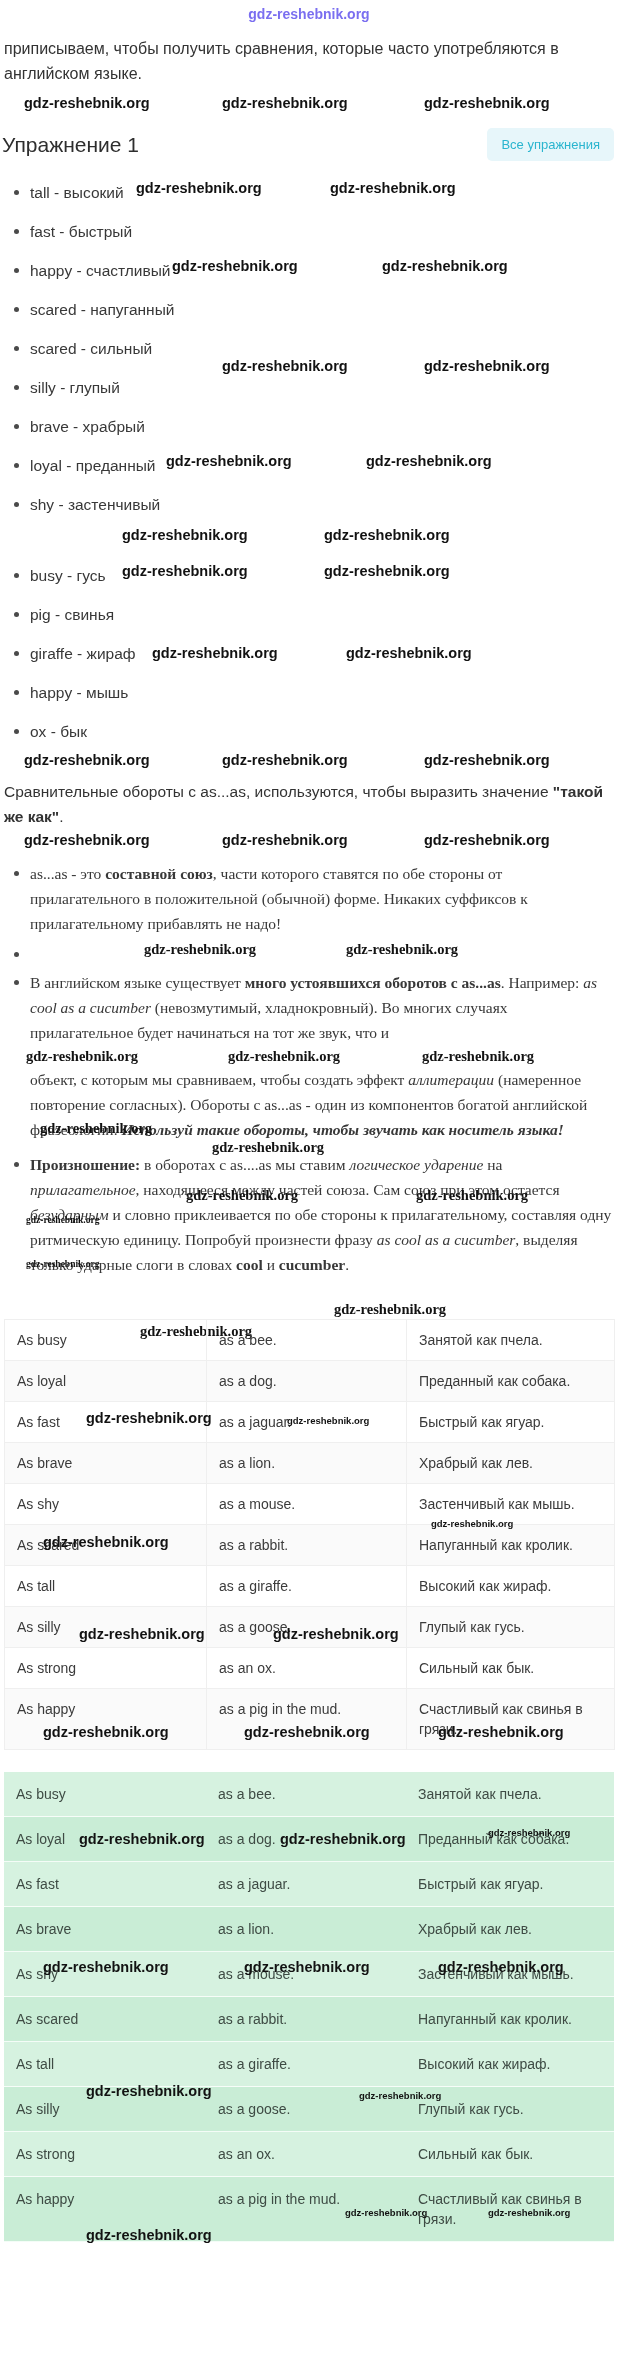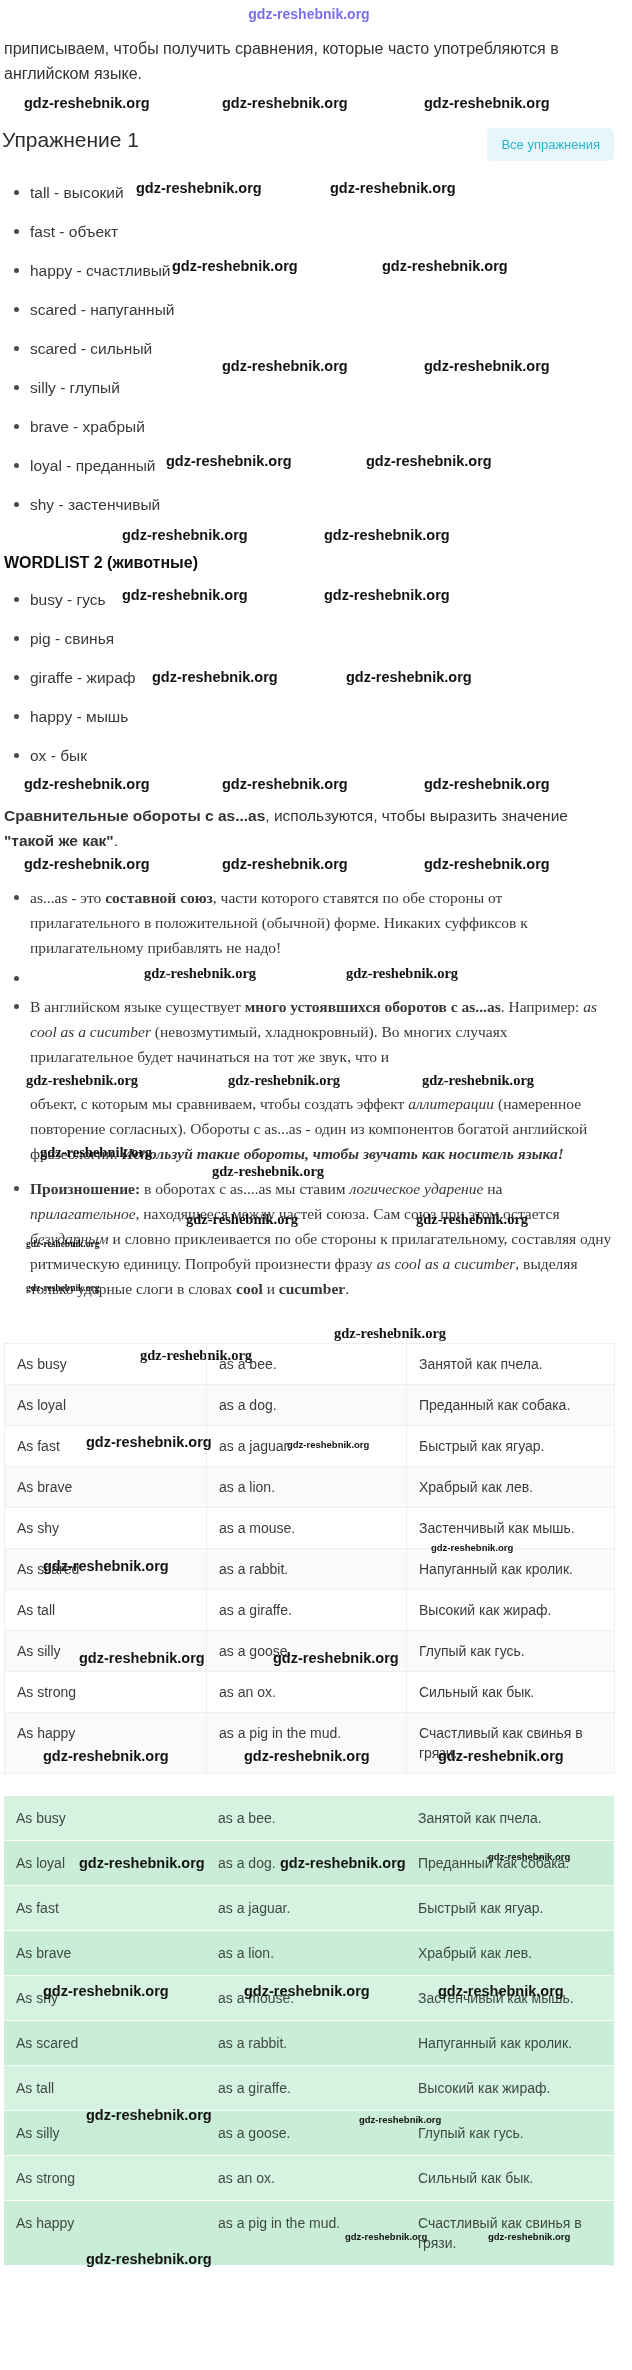--- a/index.html
+++ b/index.html
@@ -17,21 +17,21 @@
 
   .intro { margin-top: 14px; font-size: 16px; line-height: 25px; color: #333; }
 
   .wm-row { position: relative; height: 20px; }
   .wm {
     position: absolute; font-weight: 700; font-size: 14.5px; color: #121212;
     white-space: nowrap; line-height: 1;
   }
   .wm-sm { font-size: 9.5px; }
 
-  .ex-header { margin-top: 12px; display: flex; align-items: flex-start; justify-content: space-between; gap: 29px; }
+  .ex-header { margin-top: 12px; display: flex; align-items: center; justify-content: space-between; gap: 29px; }
   .ex-title { font-size: 21px; font-weight: 500; color: #2e2e2e; margin-left: -2px; }
   .all-btn {
     background: #e7f6fa; color: #2ab5cf; border: none; border-radius: 5px;
     padding: 9px 14px; font-size: 13px; font-weight: 500; cursor: pointer;
     font-family: inherit; white-space: nowrap;
   }
 
   ul.words { list-style: none; margin-top: 12px; }
   ul.words li { position: relative; padding: 8px 0 8px 26px; font-size: 15.5px; line-height: 23px; color: #383838; }
   ul.words li::before {
@@ -84,21 +84,21 @@
     <button class="all-btn">Все упражнения</button>
   </div>
 
   <ul class="words">
     <li>
       <span>tall - высокий</span>
       <span class="wm" style="left:132px;top:8px">gdz-reshebnik.org</span>
       <span class="wm" style="left:326px;top:8px">gdz-reshebnik.org</span>
     </li>
     <li>
-      <span>fast - объект</span>
+      <span>fast - быстрый</span>
     </li>
     <li>
       <span>happy - счастливый</span>
       <span class="wm" style="left:168px;top:8px">gdz-reshebnik.org</span>
       <span class="wm" style="left:378px;top:8px">gdz-reshebnik.org</span>
     </li>
     <li>
       <span>scared - напуганный</span>
     </li>
     <li>
@@ -120,21 +120,20 @@
     <li>
       <span>shy - застенчивый</span>
     </li>
   </ul>
 
   <div class="wm-row" style="margin-top:4px">
     <span class="wm" style="left:118px;top:0">gdz-reshebnik.org</span>
     <span class="wm" style="left:320px;top:0">gdz-reshebnik.org</span>
   </div>
 
-  <h2 class="wl2-title">WORDLIST 2 (животные)</h2>
 
   <ul class="words" style="margin-top:8px">
     <li>
       <span>busy - гусь</span>
       <span class="wm" style="left:118px;top:8px">gdz-reshebnik.org</span>
       <span class="wm" style="left:320px;top:8px">gdz-reshebnik.org</span>
     </li>
     <li>
       <span>pig - свинья</span>
     </li>
@@ -150,21 +149,21 @@
       <span>ox - бык</span>
     </li>
   </ul>
 
   <div class="wm-row" style="margin-top:2px">
     <span class="wm" style="left:20px;top:0">gdz-reshebnik.org</span>
     <span class="wm" style="left:218px;top:0">gdz-reshebnik.org</span>
     <span class="wm" style="left:420px;top:0">gdz-reshebnik.org</span>
   </div>
 
-  <p class="lead"><span style="font-weight: 700;">Сравнительные обороты с as...as</span><span>, используются, чтобы выразить значение </span><span style="font-weight: 700;">"такой же как"</span><span>.</span></p>
+  <p class="lead"><span style="font-weight: 400;">Сравнительные обороты с as...as</span><span>, используются, чтобы выразить значение </span><span style="font-weight: 700;">"такой же как"</span><span>.</span></p>
 
   <div class="wm-row" style="margin-top:4px">
     <span class="wm" style="left:20px;top:0">gdz-reshebnik.org</span>
     <span class="wm" style="left:218px;top:0">gdz-reshebnik.org</span>
     <span class="wm" style="left:420px;top:0">gdz-reshebnik.org</span>
   </div>
 
   <ul class="points">
     <li>
       <div><span>as...as - это </span><span style="font-weight: 700;">составной союз</span><span>, части которого ставятся по обе стороны от прилагательного в положительной (обычной) форме. Никаких суффиксов к прилагательному прибавлять не надо!</span></div>

